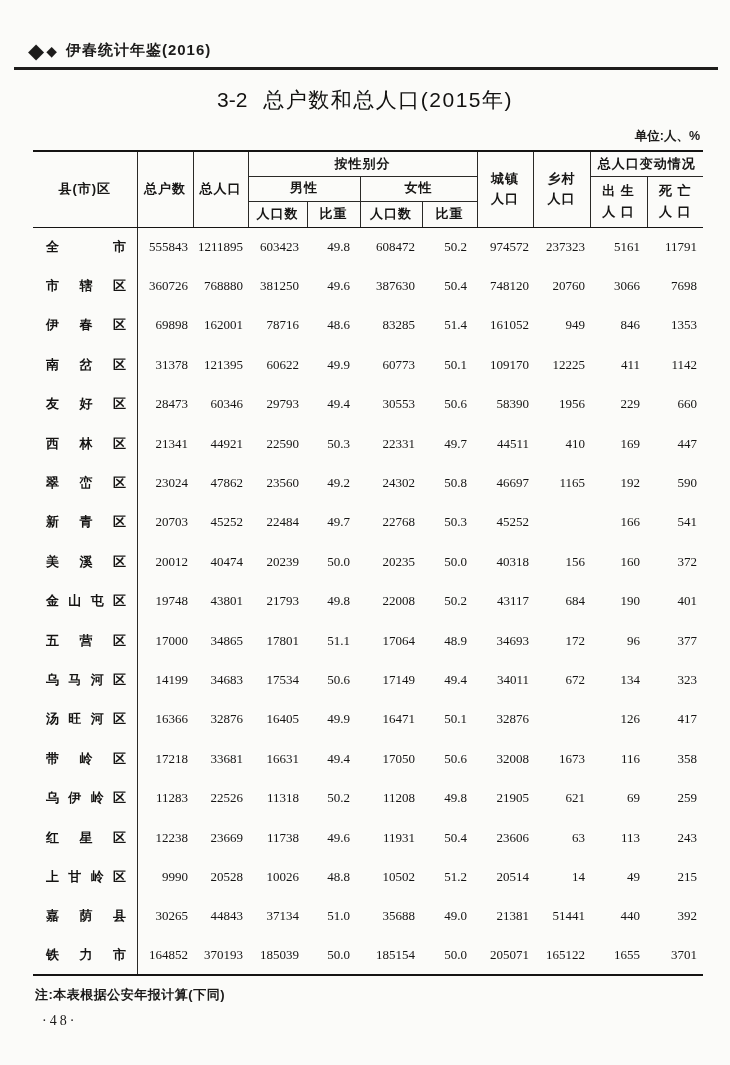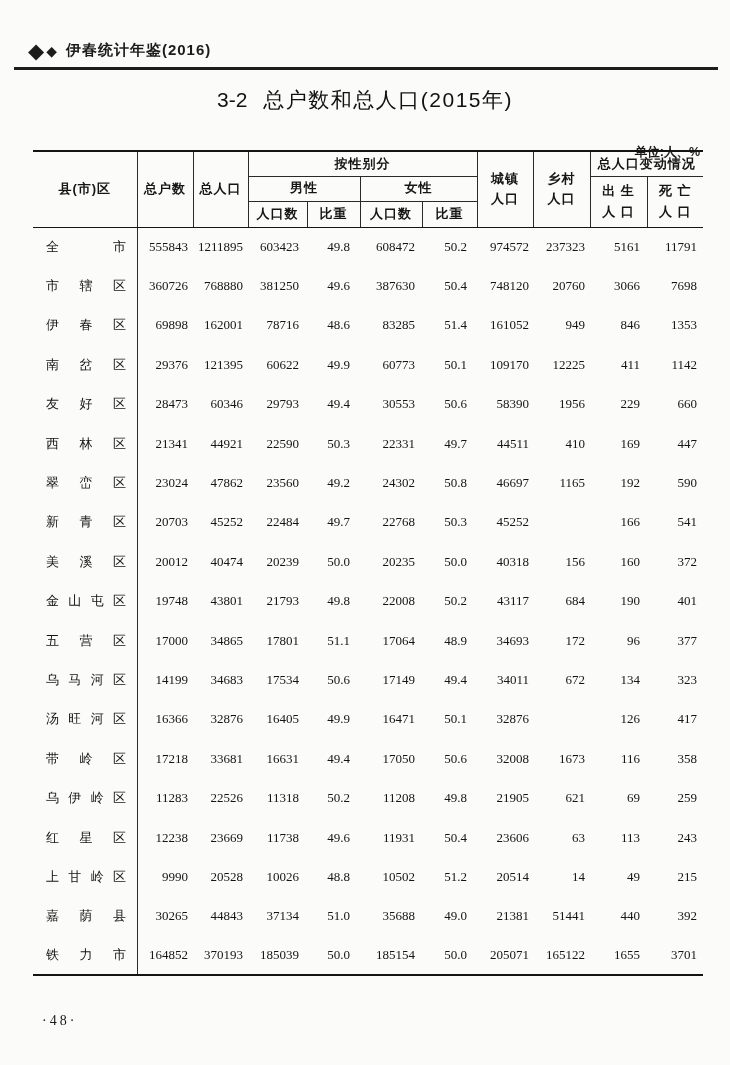--- a/index.html
+++ b/index.html
@@ -31,21 +31,21 @@
     position: absolute; top: 86px; left: 0; width: 100%;
     text-align: center;
     font-family: "Liberation Sans", "DejaVu Sans", sans-serif;
     font-weight: normal; font-size: 21px; letter-spacing: 1.5px;
     color: #121110;
   }
   .title .num { margin-right: 16px; letter-spacing: 0; }
 
   
   .unit-note {
-    position: absolute; top: 144px; right: 30px;
+    position: absolute; top: 128px; right: 30px;
     font-family: "Liberation Sans", "DejaVu Sans", sans-serif;
     font-weight: 600; font-size: 12.5px; color: #1c1b1a;
   }
 
   
   table.stats {
     position: absolute; top: 150px; left: 33px;
     width: 670px; table-layout: fixed;
     border-collapse: collapse;
     border-top: 2.5px solid #151413;
@@ -74,21 +74,21 @@
 
   tbody td {
     height: 39.4px; vertical-align: middle;
     font-size: 13px; text-align: right;
     border: none;
   }
   tbody td.region-cell { border-right: 1px solid #2a2927; text-align: left; }
   .region {
     width: 80px; margin-left: 13px;
     font-family: "Liberation Sans", "DejaVu Sans", sans-serif;
-    font-weight: 400; font-size: 13px; color: #141312;
+    font-weight: 700; font-size: 13px; color: #141312;
     text-align: justify; text-align-last: justify;
   }
   tbody td:nth-child(2)  { padding-right: 5px; }
   tbody td:nth-child(3)  { padding-right: 5px; }
   tbody td:nth-child(4)  { padding-right: 8px; }
   tbody td:nth-child(5)  { padding-right: 10px; }
   tbody td:nth-child(6)  { padding-right: 7px; }
   tbody td:nth-child(7)  { padding-right: 10px; }
   tbody td:nth-child(8)  { padding-right: 4px; }
   tbody td:nth-child(9)  { padding-right: 5px; }
@@ -212,21 +212,21 @@
     <td>161052</td>
     <td>949</td>
     <td>846</td>
     <td>1353</td>
   </tr>
 
   <tr>
     <td class="region-cell">
             <div class="region">南岔区</div>
           </td>
-    <td>29376</td>
+    <td>31378</td>
     <td>121395</td>
     <td>60622</td>
     <td>49.9</td>
     <td>60773</td>
     <td>50.1</td>
     <td>109170</td>
     <td>12225</td>
     <td>411</td>
     <td>1142</td>
   </tr>
@@ -466,15 +466,16 @@
     <td>185154</td>
     <td>50.0</td>
     <td>205071</td>
     <td>165122</td>
     <td>1655</td>
     <td>3701</td>
   </tr>
 </tbody>
   </table>
 
+  <div class="footnote">注:本表根据公安年报计算(下同)</div>
   <div class="page-number">·48·</div>
 
 </div>
 
 </body></html>

